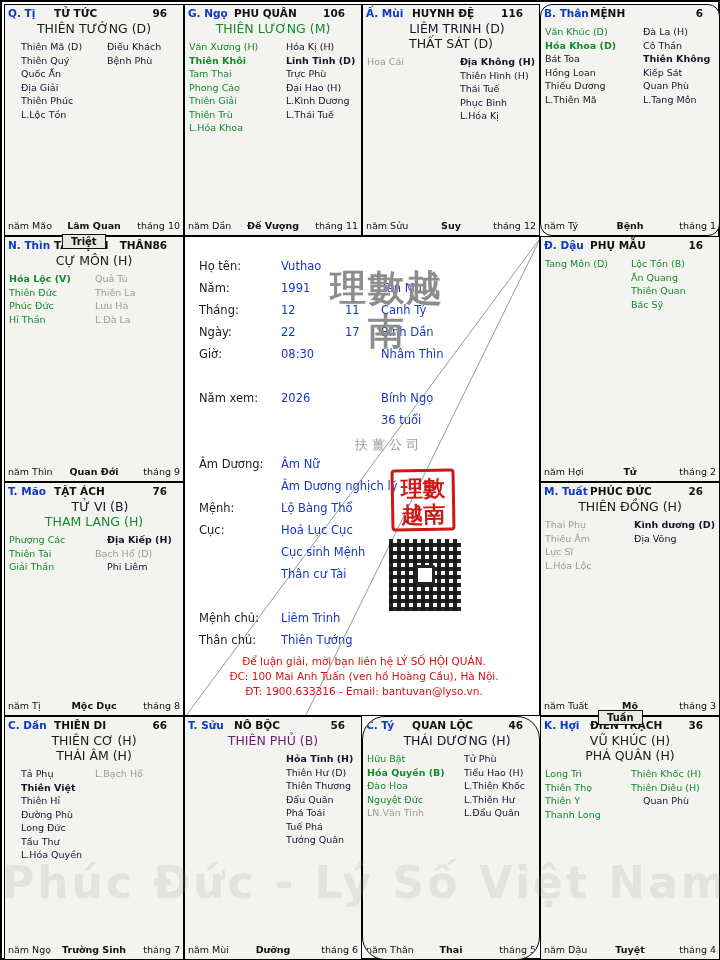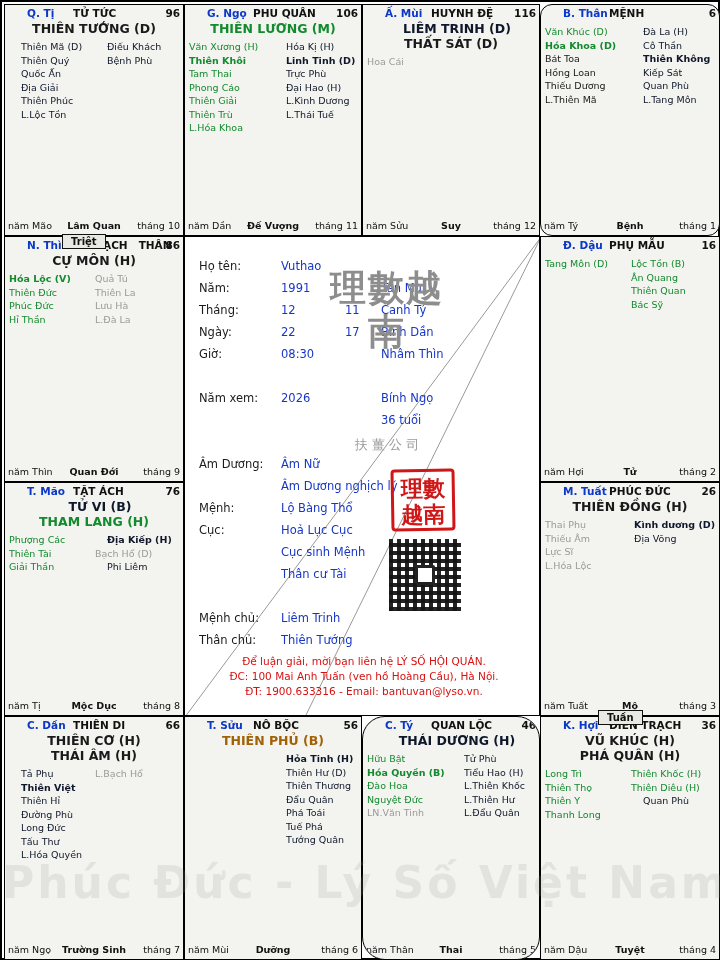--- a/index.html
+++ b/index.html
@@ -23,41 +23,40 @@
     border:1px solid #000;
     background:#f3f3ef;
     overflow:hidden;
   }
   .cell.center{
     background:#ffffff;
     border:1px solid #000;
   }
   
   .pal-head{
-    position:absolute;top:2px;left:3px;right:3px;
+    position:absolute;top:2px;left:3px;right:16px;
     height:13px;
     font-size:10.5px;
     font-weight:bold;
     white-space:nowrap;
-    margin-left:19px;
   }
   .pal-head .chi{color:#0b38c8;}
   .pal-head .name{
     position:absolute;left:46px;top:0;
     color:#111;font-weight:bold;
   }
   .pal-head .num{
     position:absolute;right:0;top:0;
     color:#111;font-weight:bold;
   }
   .stars-main{
     position:absolute;left:0;right:0;top:16px;
     text-align:center;
     font-size:12.5px;
-    font-weight:bold;
+    font-weight:normal;
     line-height:15px;
   }
   .cols{
     position:absolute;left:4px;right:4px;
     top:52px;
     display:flex;
     gap:2px;
     line-height:13.5px;
     font-size:9.5px;
   }
@@ -72,21 +71,21 @@
   }
   .footer .l{position:absolute;left:0;color:#111;}
   .footer .c{position:absolute;left:50%;transform:translateX(-50%);font-weight:bold;color:#111;}
   .footer .r{position:absolute;right:0;color:#111;}
 
   
   .c-red{color:#0f172a;padding-left:12px;}
   .c-green{color:#138a2e;}
   .c-black{color:#1a1a1a;}
   .c-gray{color:#9a9a9a;}
-  .c-orange{color:#a16207;}
+  .c-orange{color:#701a75;}
 
   
   .center-info{
     position:absolute;left:14px;top:18px;
     font-size:11.5px;
     line-height:22px;
     color:#1636c8;
   }
   .ci-row{position:relative;height:22px;white-space:nowrap;}
   .ci-label{position:absolute;left:0;color:#1a1a1a;}
@@ -236,20 +235,27 @@
       <div class="cell" style="left: 360px; top: 2px; width: 178px; height: 232px;">
         <div class="pal-head"><span class="chi">Ấ. Mùi</span><span class="name">HUYNH ĐỆ</span><span class="num">116</span></div>
         <div class="stars-main">
           <div class="c-red">LIÊM TRINH (D)</div>
           <div class="c-black">THẤT SÁT (D)</div>
         </div>
         <div class="cols" style="top:50px">
           <div class="col">
             <div class="c-gray">Hoa Cái</div>
           </div>
+          <div class="col">
+            <div class="c-red bold">Địa Không (H)</div>
+            <div class="c-red">Thiên Hình (H)</div>
+            <div class="c-red">Thái Tuế</div>
+            <div class="c-red">Phục Binh</div>
+            <div class="c-red">L.Hóa Kị</div>
+          </div>
         </div>
         <div class="footer">
           <span class="l">năm Sửu</span>
           <span class="c">Suy</span>
           <span class="r">tháng 12</span>
         </div>
       </div>
       <div class="cell" style="left: 538px; top: 2px; width: 180px; height: 232px; border-radius: 12px;">
         <div class="pal-head"><span class="chi">B. Thân</span><span class="name">MỆNH</span><span class="num">6</span></div>
         <div class="cols" style="top:20px">

